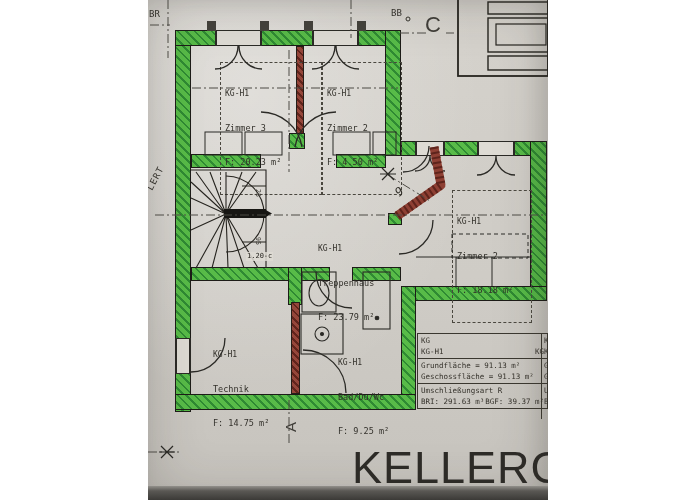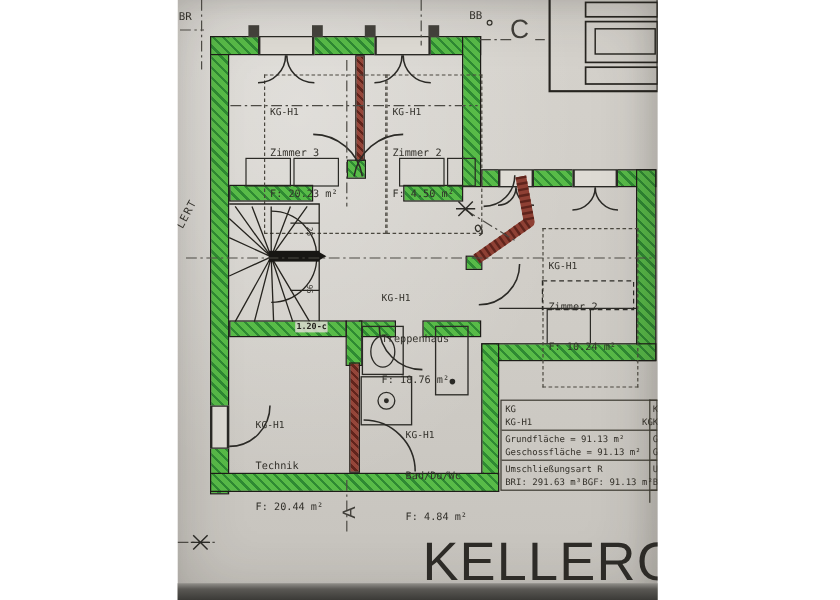--- a/index.html
+++ b/index.html
@@ -31,22 +31,22 @@
           border:1.5px solid #3a372f;color:#34312a;font-size:7.5px;line-height:11px;z-index:2;}
   .rtable .tg{border-bottom:1.5px solid #3a372f;padding:1px 3px;}
   .rtable .tg:last-child{border-bottom:none;}
   .rtable .tr{display:flex;justify-content:space-between;white-space:nowrap;}
   .rtable2{position:absolute;left:541px;top:333px;width:7px;overflow:hidden;box-sizing:border-box;
            border-left:1.5px solid #3a372f;border-top:1.5px solid #3a372f;height:86px;
            color:#34312a;font-size:7.5px;line-height:11px;z-index:2;}
   .rtable2 .tg{padding:1px 0 1px 2px;border-bottom:1.5px solid #3a372f;}
   .rtable2 .tr{white-space:nowrap;}
   
-  .walldim{position:absolute;left:246px;top:268px;font-size:7px;line-height:9px;color:#26241f;
-           background:rgba(222,219,212,.85);padding:0 1px;z-index:4;font-weight:bold;}
+  .walldim{position:absolute;left:246px;top:252px;font-size:7px;line-height:9px;color:#26241f;
+           background:rgba(222,219,212,.85);padding:0 1px;z-index:4;}
   
   #title{position:absolute;left:352px;top:442px;font-family:"Liberation Sans",sans-serif;
          font-size:45px;font-weight:400;letter-spacing:1px;color:#2d2b27;z-index:2;}
   
   #strip{position:absolute;left:148px;top:486px;width:400px;height:14px;z-index:5;
          background:linear-gradient(180deg,#92908b 0%,#5a5854 35%,#3b3a37 100%);}
   svg.overlay{position:absolute;left:0;top:0;z-index:3;pointer-events:none;}
 </style>
 </head>
 <body>
@@ -92,36 +92,36 @@
         <span>F: 20.23 m²</span>
       </div>
       <div class="rlabel boxed" style="left:322px;top:62px;width:70px;">
         <span class="code">KG-H1</span>
         <span>Zimmer 2</span>
         <span>F: 4.50 m²</span>
       </div>
       <div class="rlabel boxed" style="left:452px;top:190px;width:70px;">
         <span class="code">KG-H1</span>
         <span>Zimmer 2</span>
-        <span>F: 10.24 m²</span>
+        <span>F: 18.18 m²</span>
       </div>
       <div class="rlabel" style="left:318px;top:220px;">
         <span class="code">KG-H1</span>
         <span>Treppenhaus</span>
-        <span>F: 18.76 m²</span>
+        <span>F: 23.79 m²</span>
       </div>
       <div class="rlabel" style="left:213px;top:326px;">
         <span class="code">KG-H1</span>
         <span>Technik</span>
-        <span>F: 20.44 m²</span>
+        <span>F: 14.75 m²</span>
       </div>
       <div class="rlabel" style="left:338px;top:334px;">
         <span class="code">KG-H1</span>
         <span>Bad/Du/Wc</span>
-        <span>F: 4.84 m²</span>
+        <span>F: 9.25 m²</span>
       </div>
 
       <div class="walldim">1.20-c</div>
 
       <div class="rtable">
         <div class="tg">
           <div class="tr">
               <span>KG</span>
               <span></span>
             </div>
@@ -140,21 +140,21 @@
               <span></span>
             </div>
         </div>
         <div class="tg">
           <div class="tr">
               <span>Umschließungsart R</span>
               <span></span>
             </div>
           <div class="tr">
               <span>BRI: 291.63 m³</span>
-              <span>BGF: 91.13 m²</span>
+              <span>BGF: 39.37 m²</span>
             </div>
         </div>
       </div>
 
       <div class="rtable2">
         <div class="tg">
             <div class="tr">KG</div>
                         <div class="tr">KG-H1</div>
           </div>
         <div class="tg">

